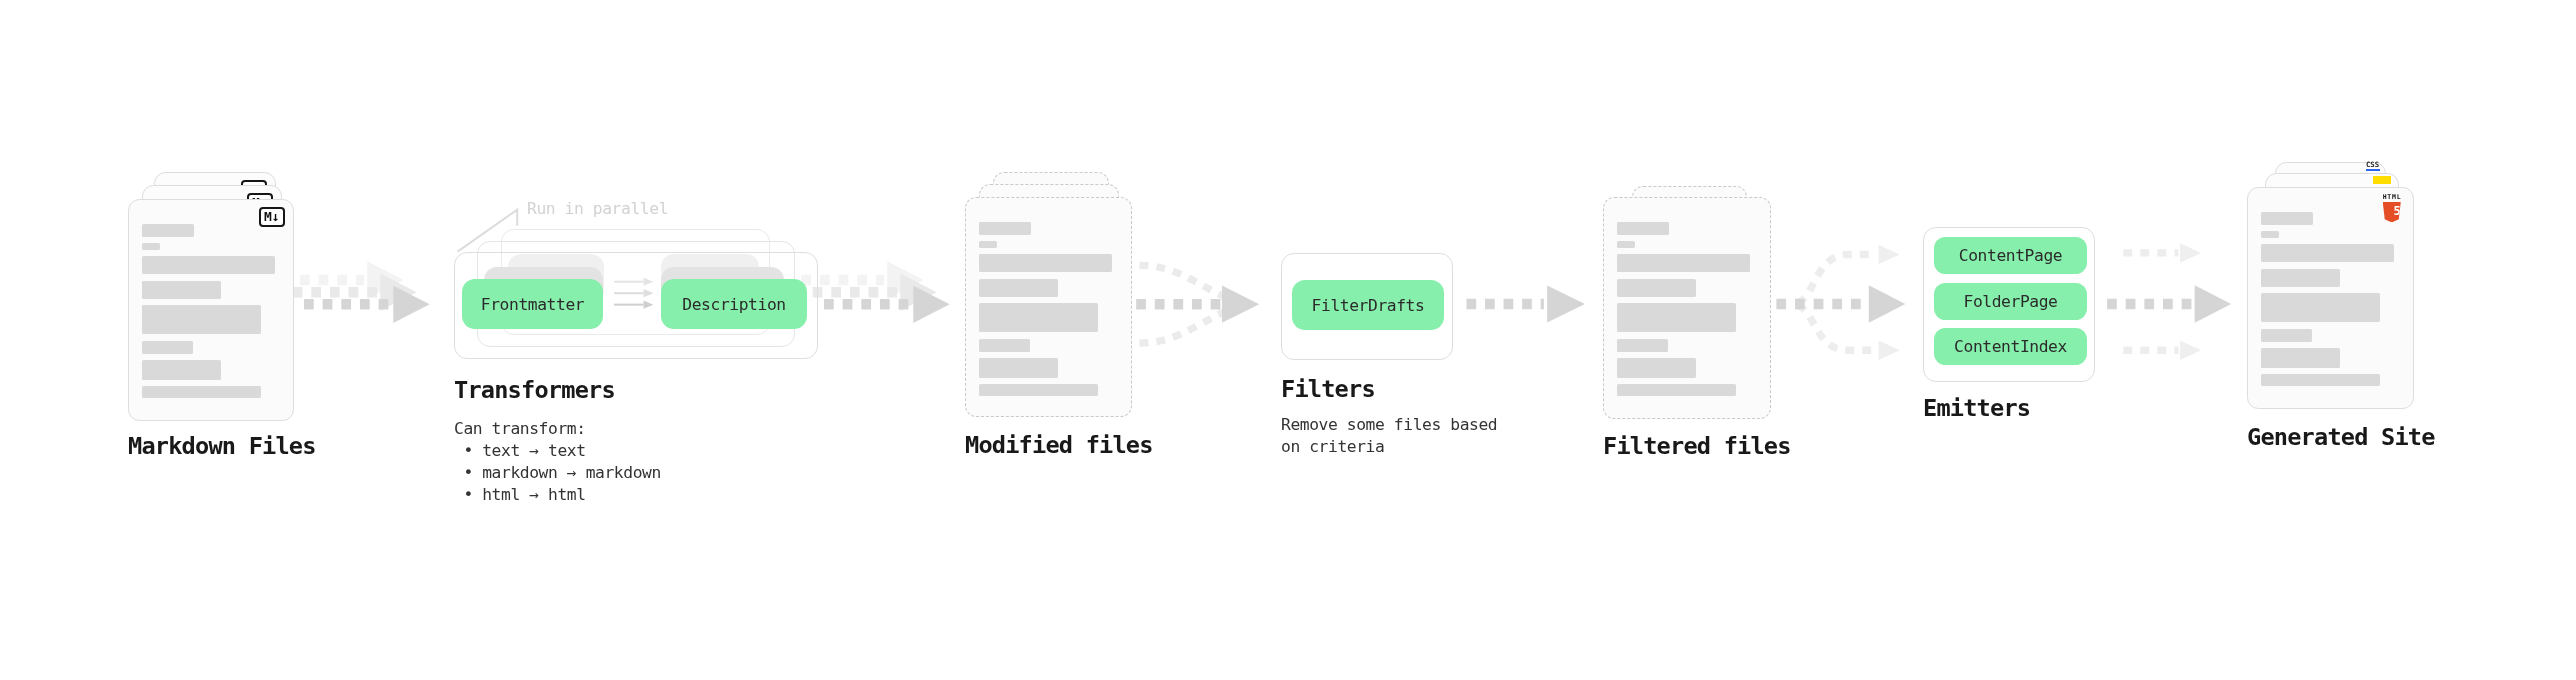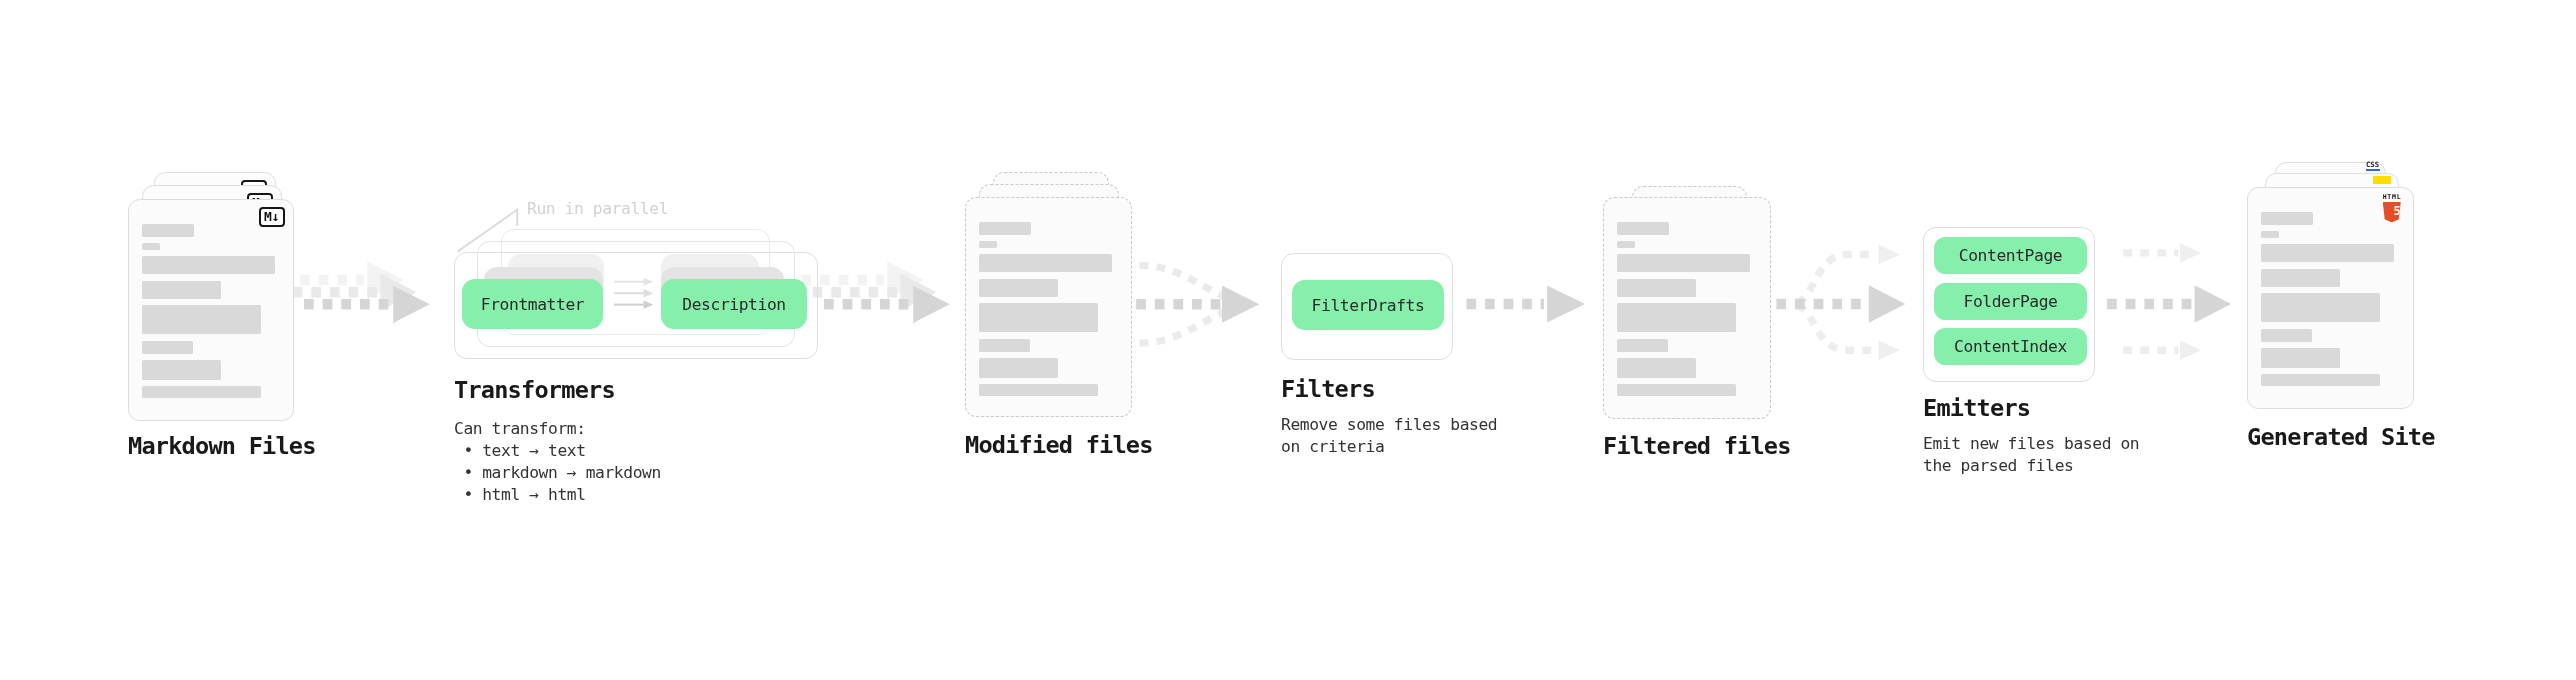--- a/index.html
+++ b/index.html
@@ -192,22 +192,20 @@
         <div class="bar" style="width: 119px; height: 12.2px;"></div>
       </div>
   </div>
   <div class="h" style="left:1603px;top:432px">Filtered files</div>
 
   <div class="obox" style="left:1923px;top:227px;width:172px;height:155px"></div>
   <div class="pill small" style="left:1934px;top:237px;width:153px;height:37px">ContentPage</div>
   <div class="pill small" style="left:1934px;top:283px;width:153px;height:37px">FolderPage</div>
   <div class="pill small" style="left:1934px;top:328px;width:153px;height:37px">ContentIndex</div>
   <div class="h" style="left:1923px;top:394px">Emitters</div>
-  <div class="d" style="left:1923px;top:433px">Emit new files based on
-the parsed files</div>
 
   <div class="doc" style="left:2275px;top:162px;width:111px;height:195px"></div>
   <div class="css-badge">
     <div class="t">CSS</div>
     <div class="u" id="css-underline" style="background: rgb(41, 101, 241);"></div>
   </div>
   <div class="doc" style="left:2265px;top:173px;width:134px;height:203px"></div>
   <div class="js-badge" id="js-badge" style="background: rgb(255, 221, 0);"></div>
   <div class="doc front" style="left:2247px;top:187px;width:167px;height:222px">
     <div class="doc-bars">

